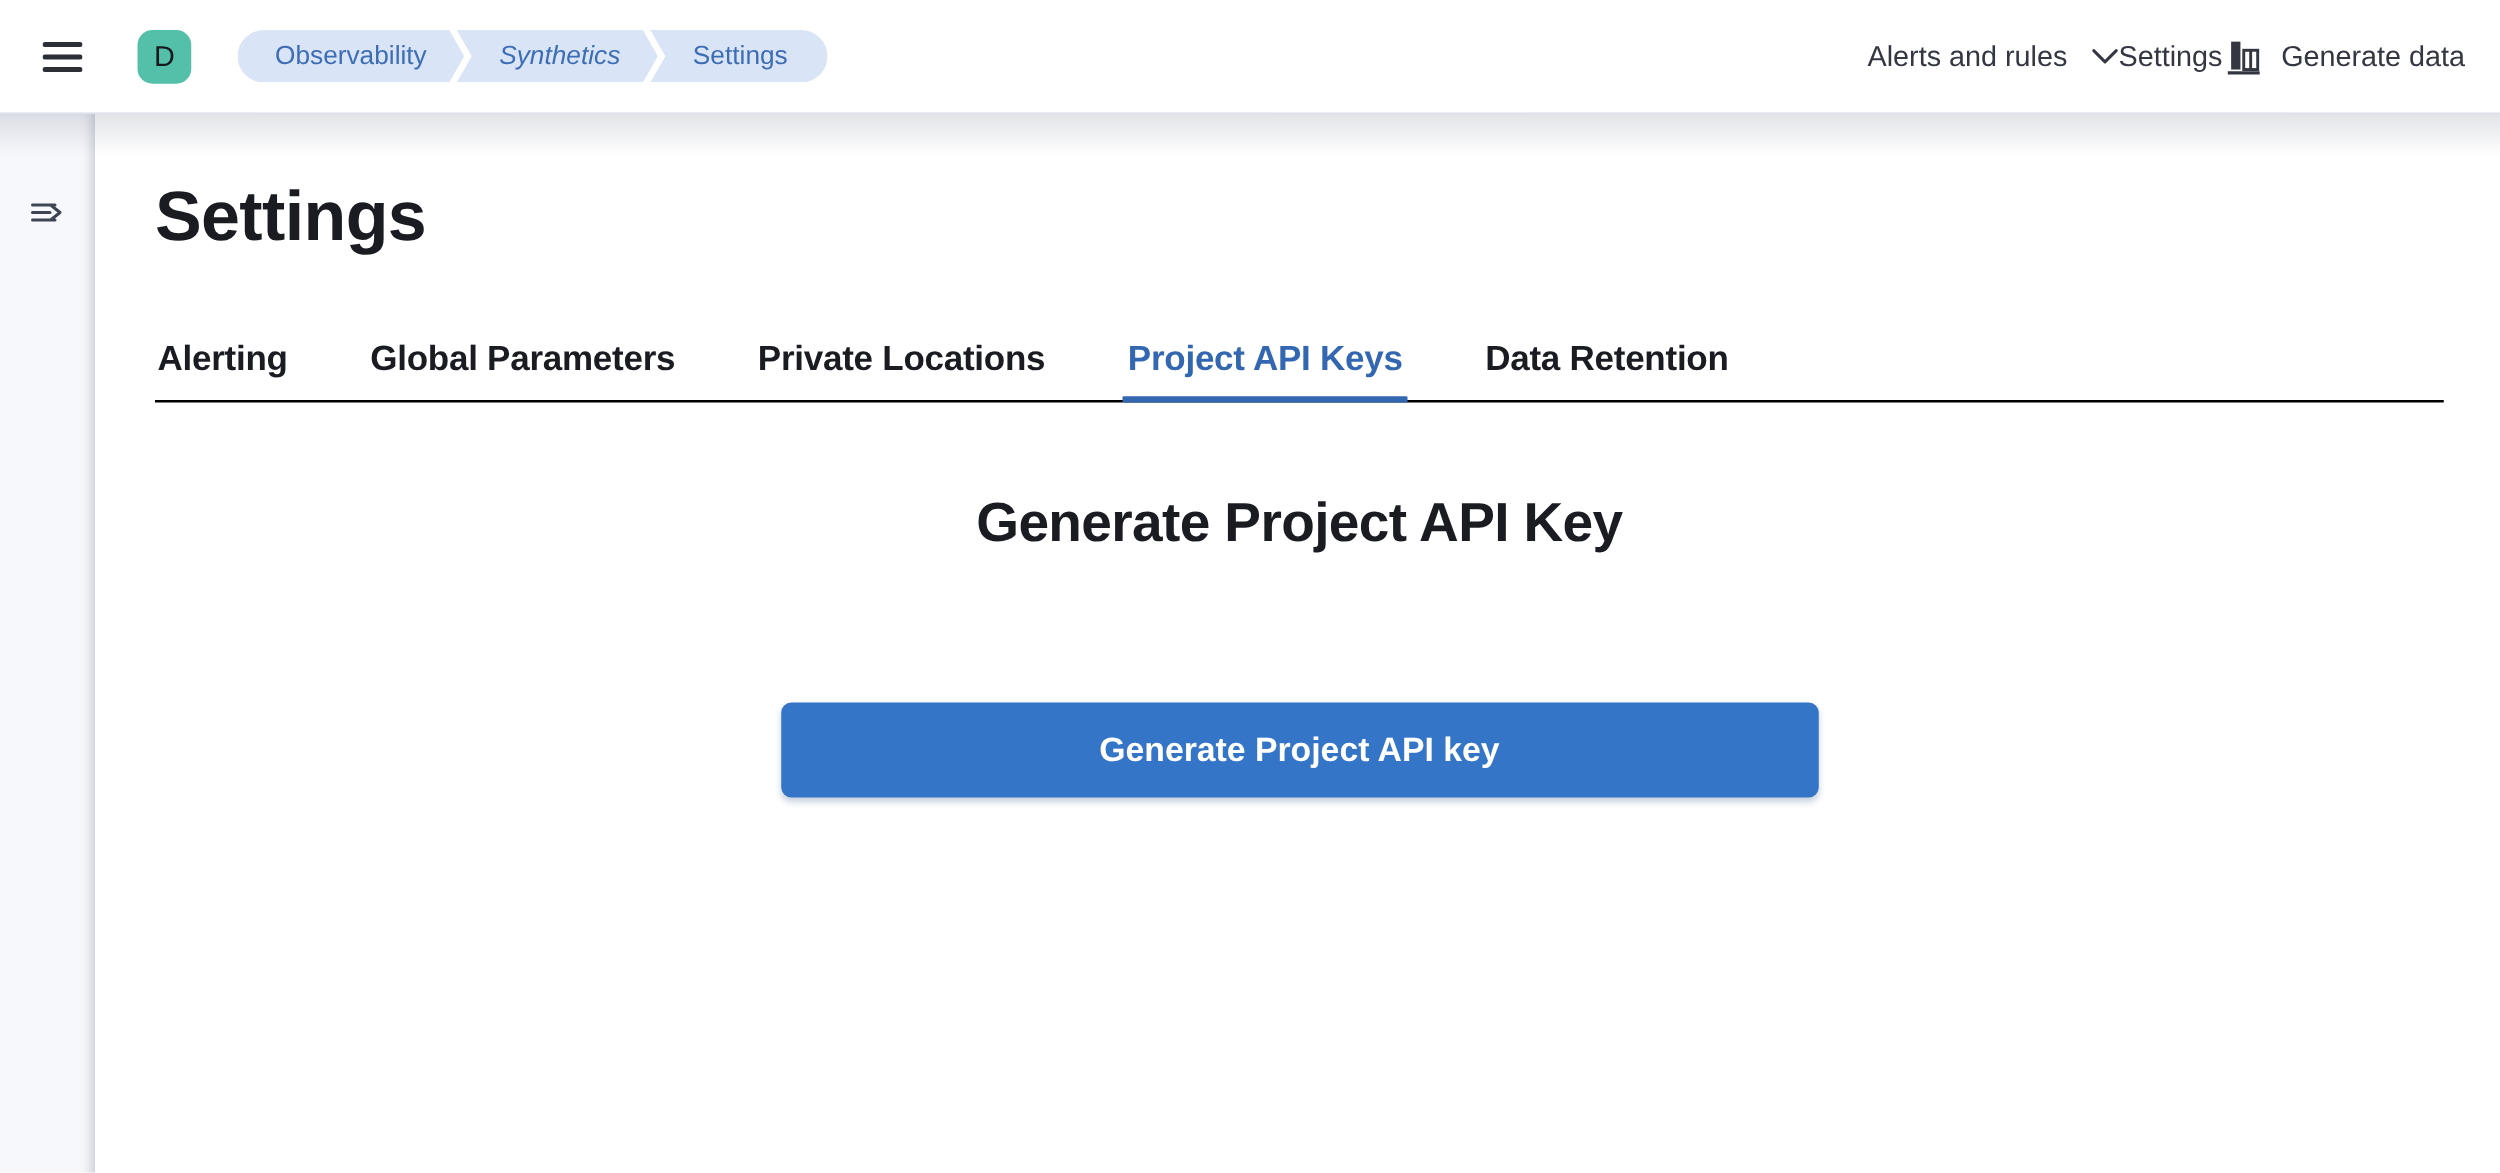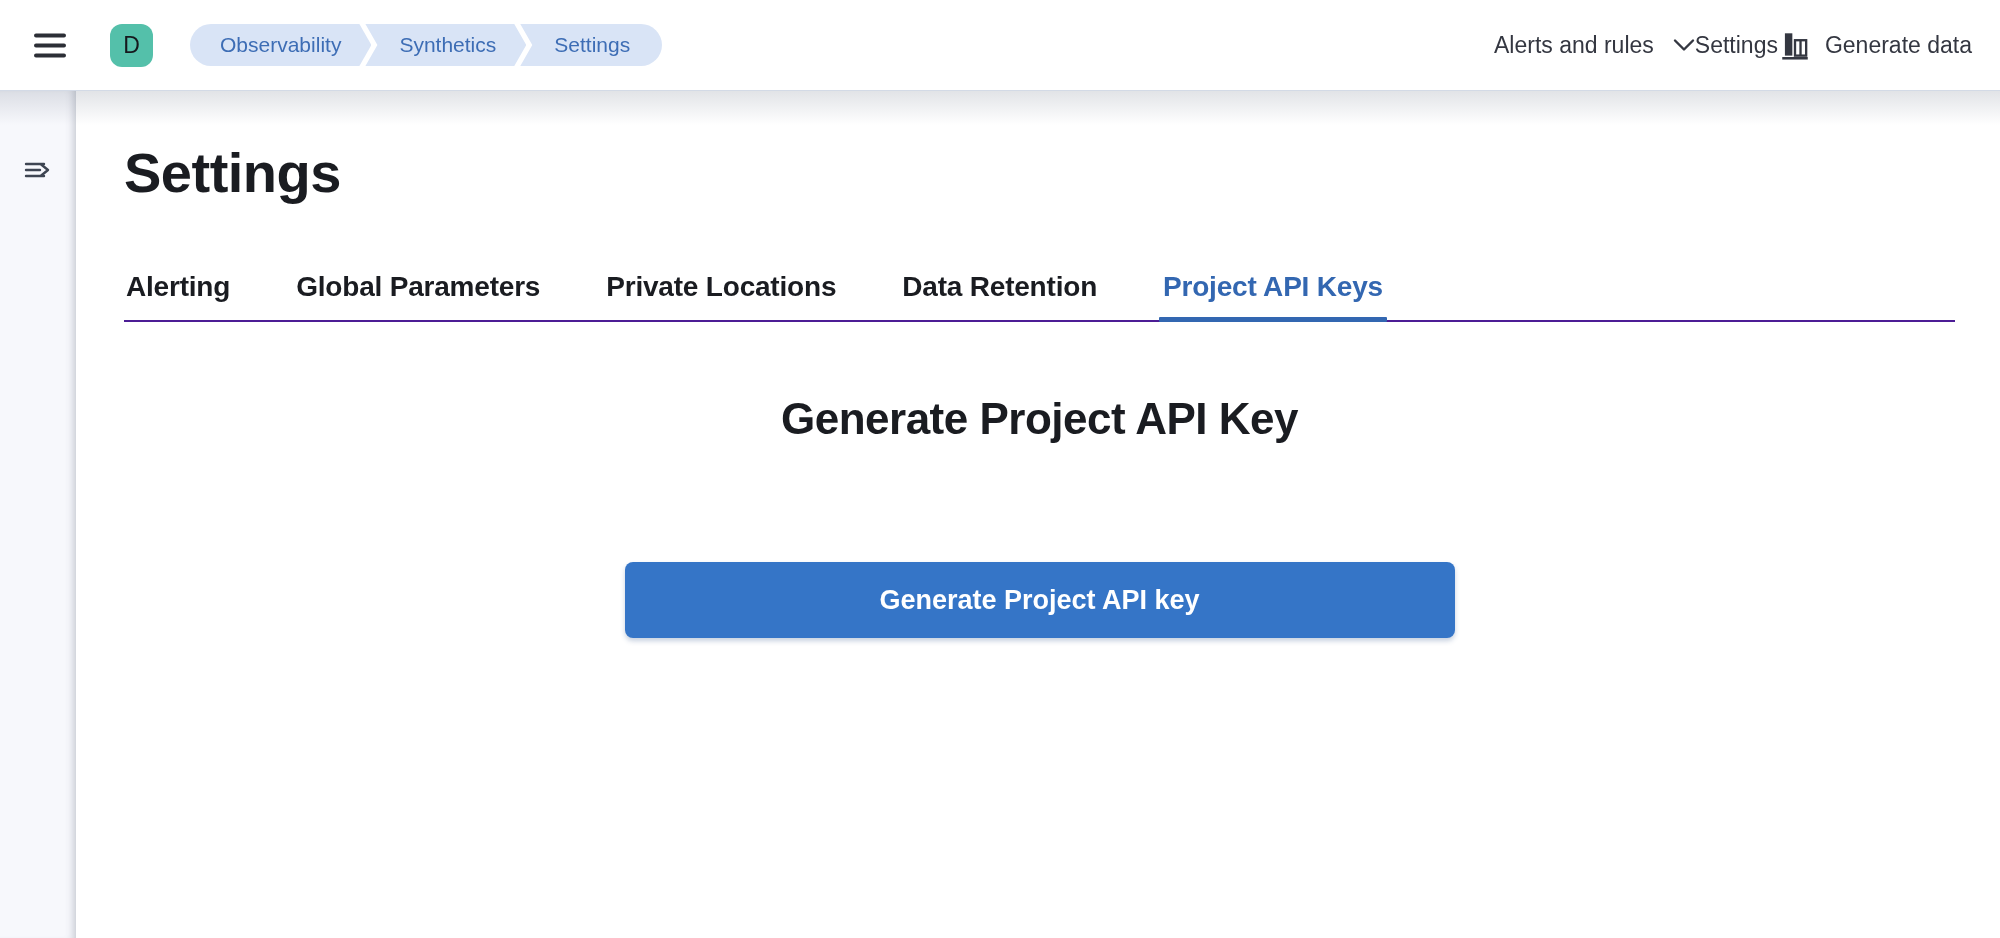--- a/index.html
+++ b/index.html
@@ -38,21 +38,21 @@
     height: 42px; display: flex; align-items: center;
     font-size: 21px; font-weight: 500; cursor: pointer; white-space: nowrap;
   }
   .crumb-first {
     border-radius: 21px 0 0 21px;
     clip-path: polygon(0 0, calc(100% - 12px) 0, 100% 50%, calc(100% - 12px) 100%, 0 100%);
     padding: 0 30px 0 30px;
   }
   .crumb-mid {
     clip-path: polygon(0 0, calc(100% - 12px) 0, 100% 50%, calc(100% - 12px) 100%, 0 100%, 12px 50%);
-    margin-left: -6px; padding: 0 30px 0 34px;
+    margin-left: -6px; padding: 0 30px 0 34px; font-style: italic;
   }
   .crumb-last {
     border-radius: 0 21px 21px 0;
     clip-path: polygon(0 0, 100% 0, 100% 100%, 0 100%, 12px 50%);
     margin-left: -6px; padding: 0 32px 0 34px;
   }
 
   .header-nav { margin-left: auto; display: flex; align-items: center; }
   .nav-item {
     display: flex; align-items: center; gap: 13px;
@@ -84,21 +84,21 @@
 
   .main { flex: 1; padding: 50px 45px 0 48px; }
 
   .page-title {
     margin: 0; font-size: 56px; font-weight: 700; line-height: 1.15;
     letter-spacing: -0.5px; color: #1A1C21;
   }
 
   .tabs {
     display: flex; gap: 62px; margin-top: 66px;
-    border-bottom: 2px solid #4c1d95;
+    border-bottom: 2px solid #000000;
   }
   .tab {
     background: none; border: none; cursor: pointer; padding: 0 2px 17px;
     font-family: inherit; font-size: 28px; font-weight: 700; color: #1A1C21;
     letter-spacing: -0.2px; position: relative; white-space: nowrap;
   }
   .tab.active { color: #3367B1; }
   .tab.active::after {
     content: ''; position: absolute; left: -2px; right: -2px; bottom: -2px;
     height: 5px; background: #3367B1; border-radius: 1px;
@@ -191,22 +191,22 @@
     </button>
   </aside>
 
   <main class="main">
     <h1 class="page-title">Settings</h1>
 
     <div class="tabs">
       <button class="tab">Alerting</button>
       <button class="tab">Global Parameters</button>
       <button class="tab">Private Locations</button>
+      <button class="tab active">Project API Keys</button>
       <button class="tab">Data Retention</button>
-      <button class="tab active">Project API Keys</button>
     </div>
 
     <section class="panel">
       <h2 class="panel-heading">Generate Project API Key</h2>
 
 
       <button class="generate-btn">Generate Project API key</button>
     </section>
   </main>
 </div>

